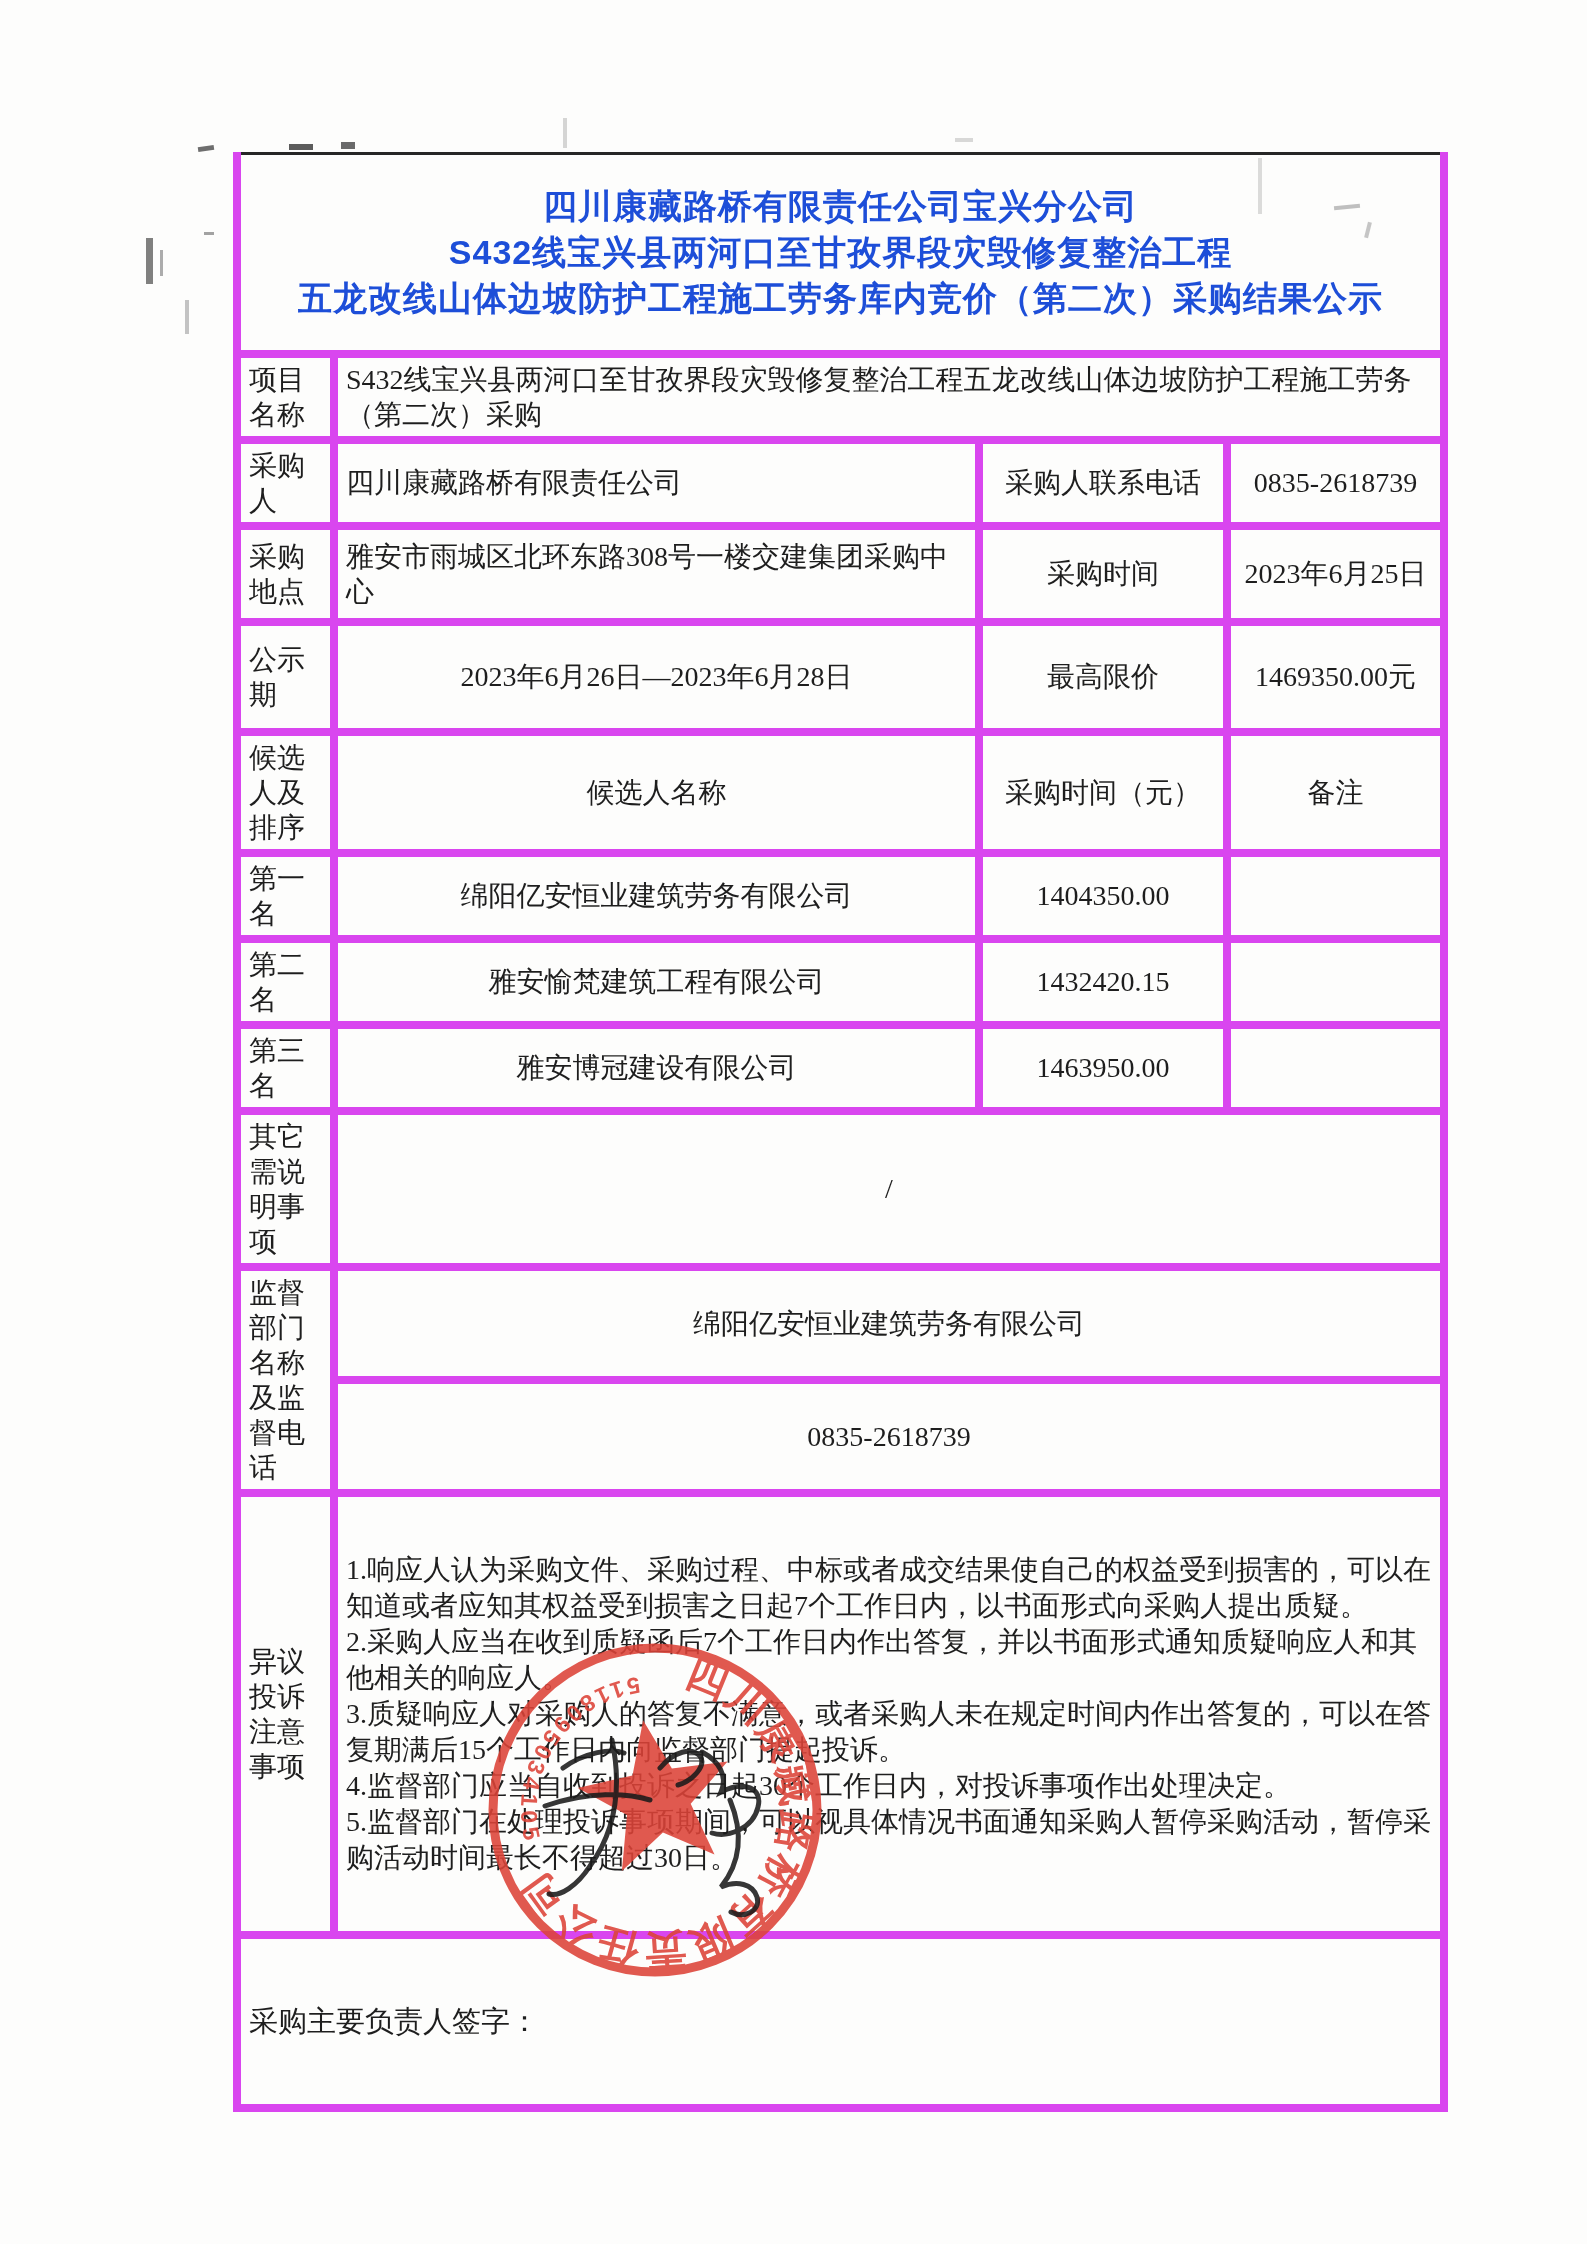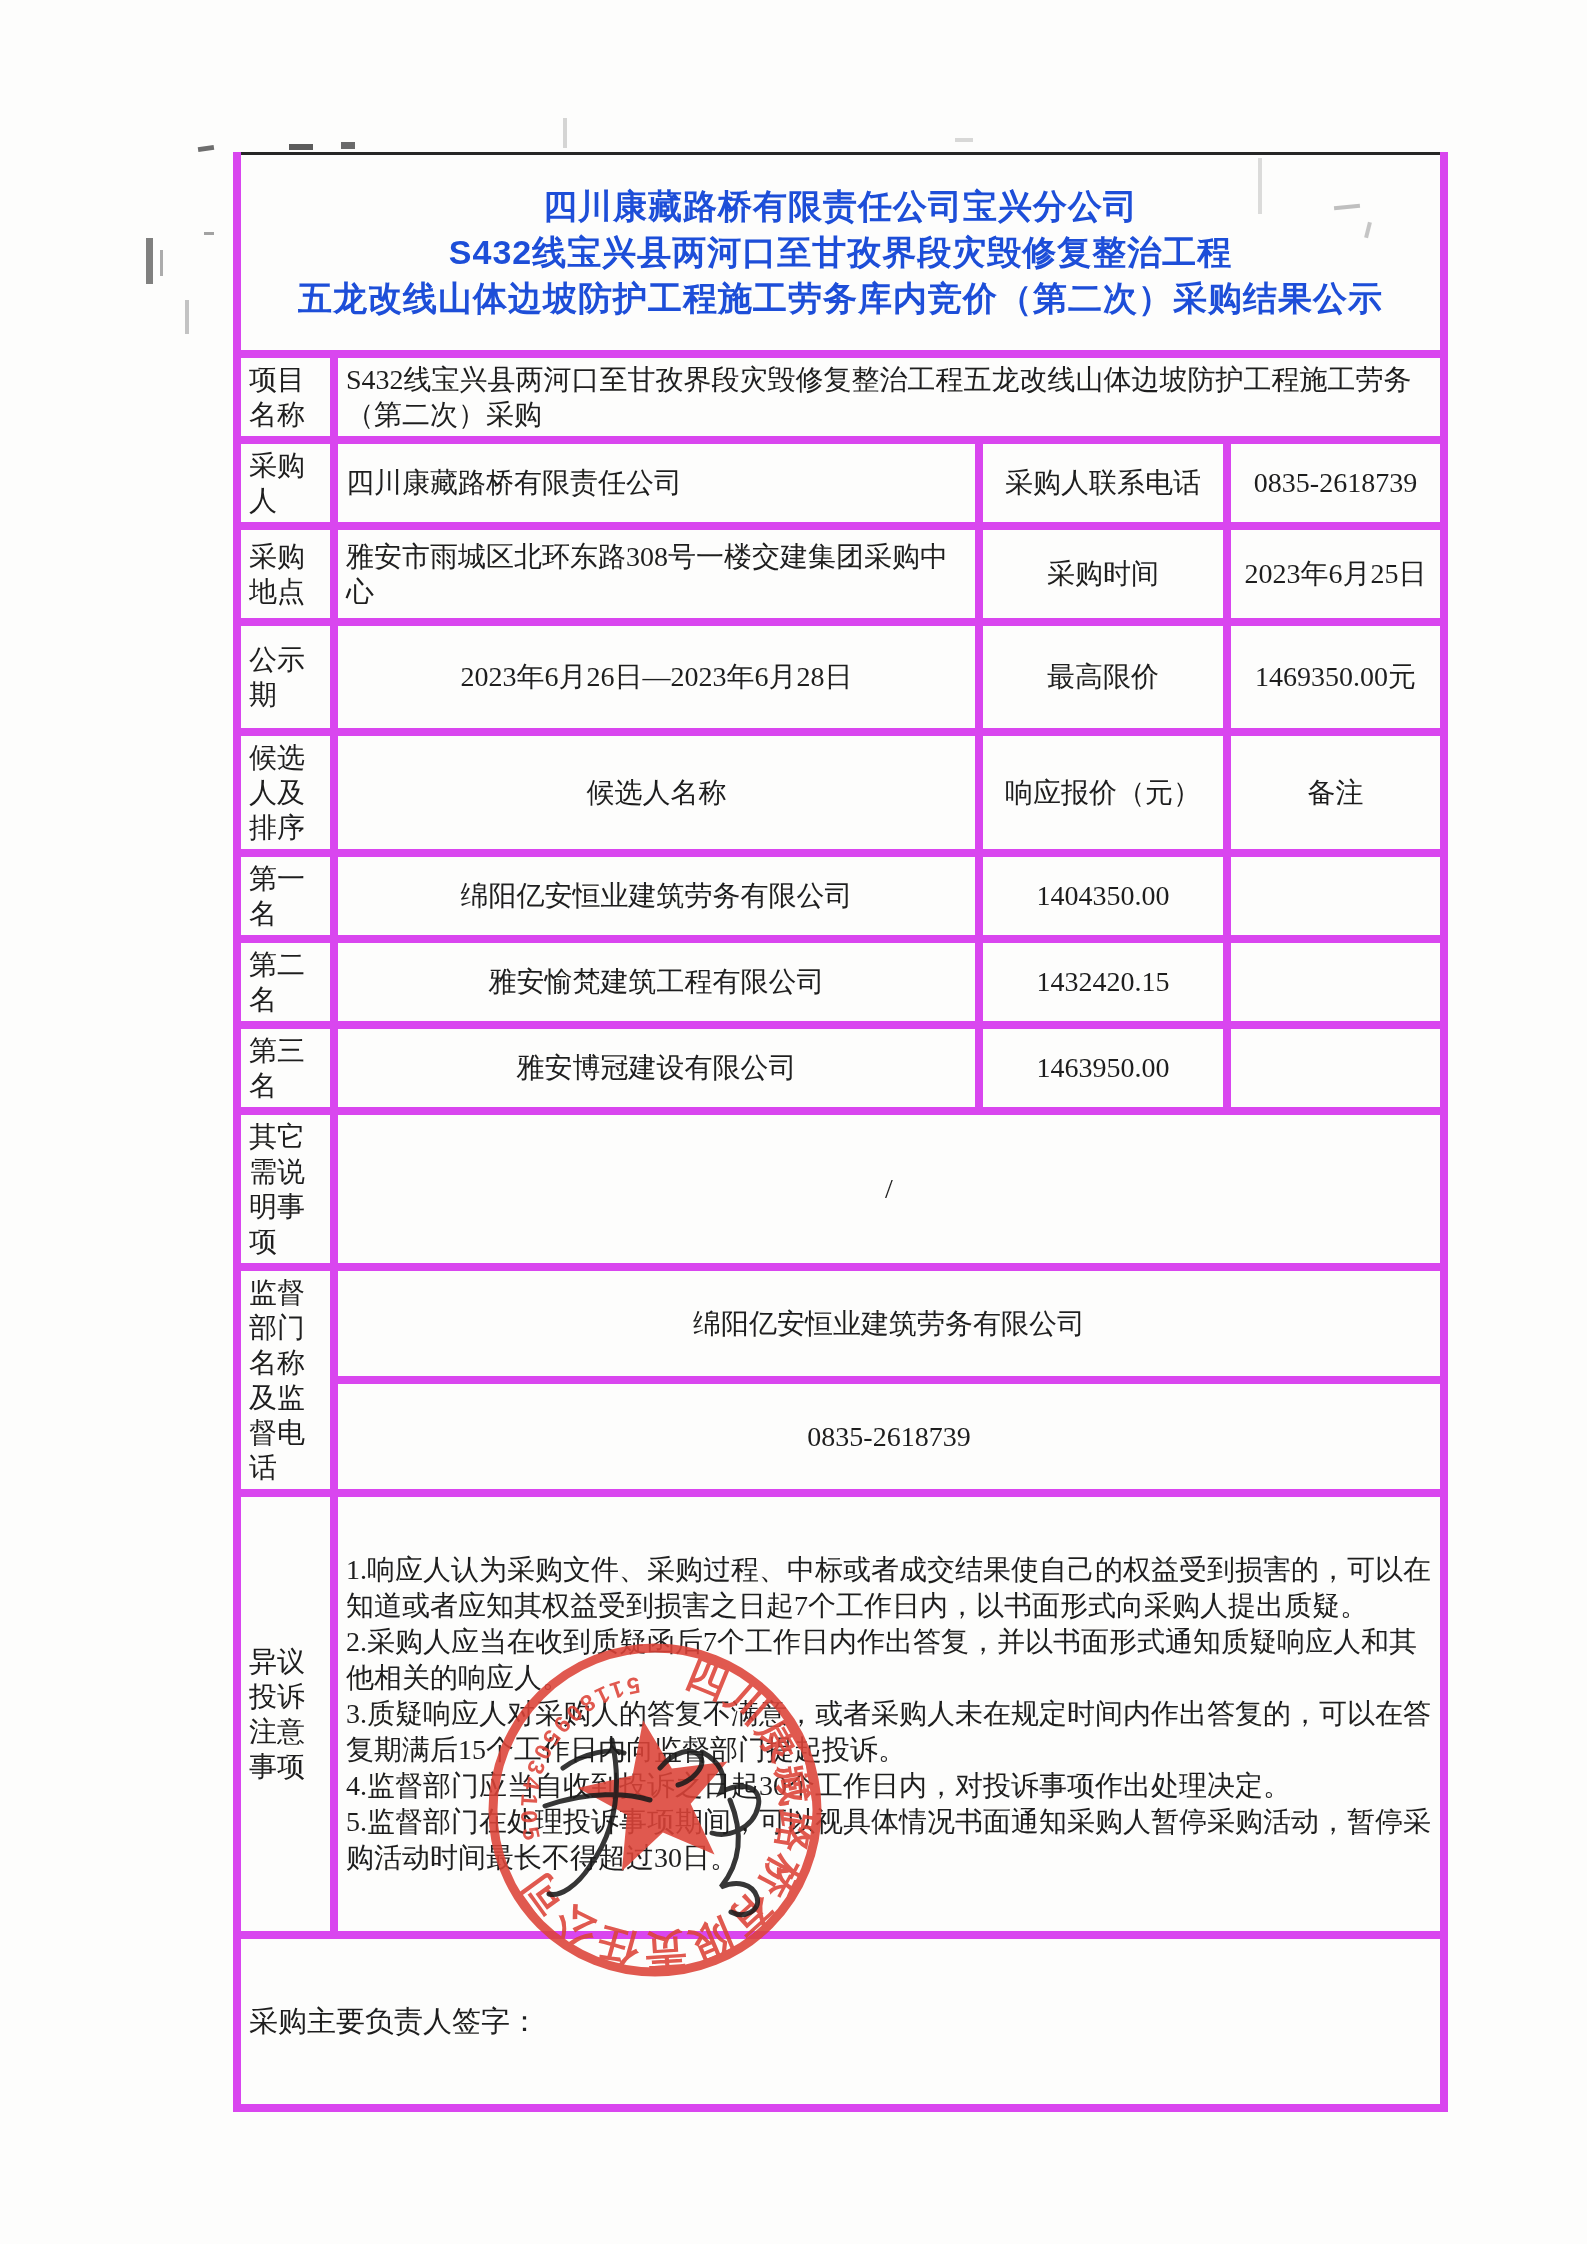--- a/index.html
+++ b/index.html
@@ -132,21 +132,21 @@
     <tr style="height:110px">
       <td class="label-cell">公示期</td>
       <td class="center">2023年6月26日—2023年6月28日</td>
       <td class="center">最高限价</td>
       <td class="center">1469350.00元</td>
     </tr>
 
     <tr style="height:84px">
       <td class="label-cell">候选人及排序</td>
       <td class="center">候选人名称</td>
-      <td class="center">响应报价（元）</td>
+      <td class="center">采购时间（元）</td>
       <td class="center">备注</td>
     </tr>
 
     <tr style="height:83px">
       <td class="label-cell">第一名</td>
       <td class="center">绵阳亿安恒业建筑劳务有限公司</td>
       <td class="center">1404350.00</td>
       <td class="center"></td>
     </tr>
     <tr style="height:78px">

